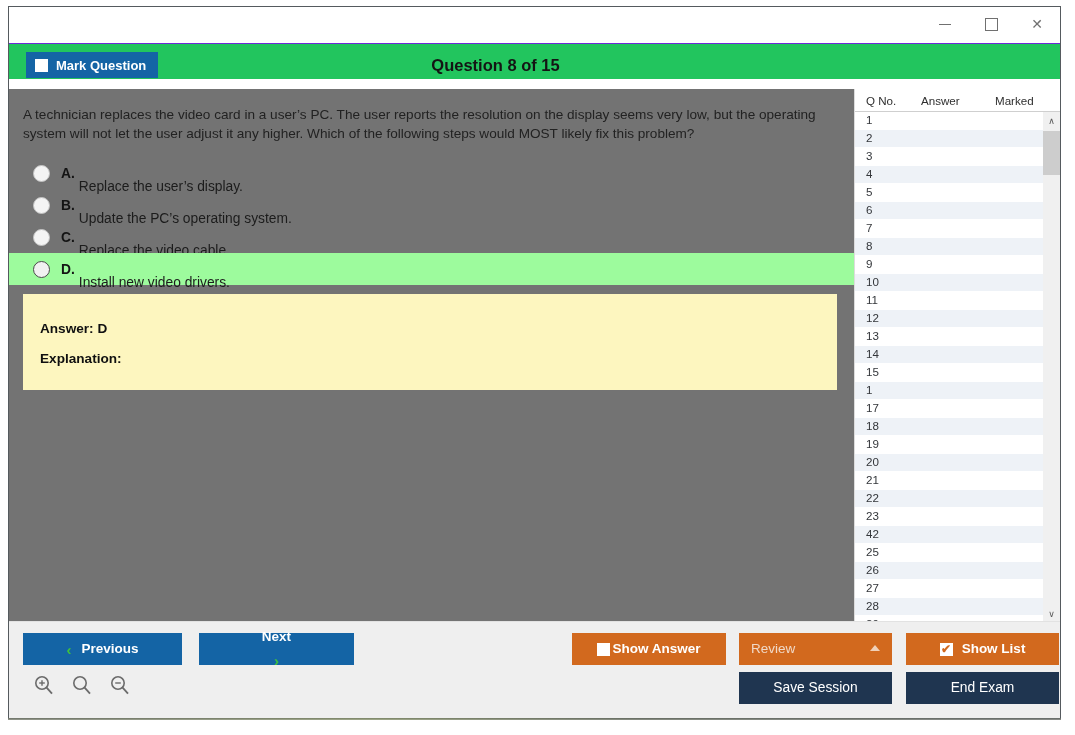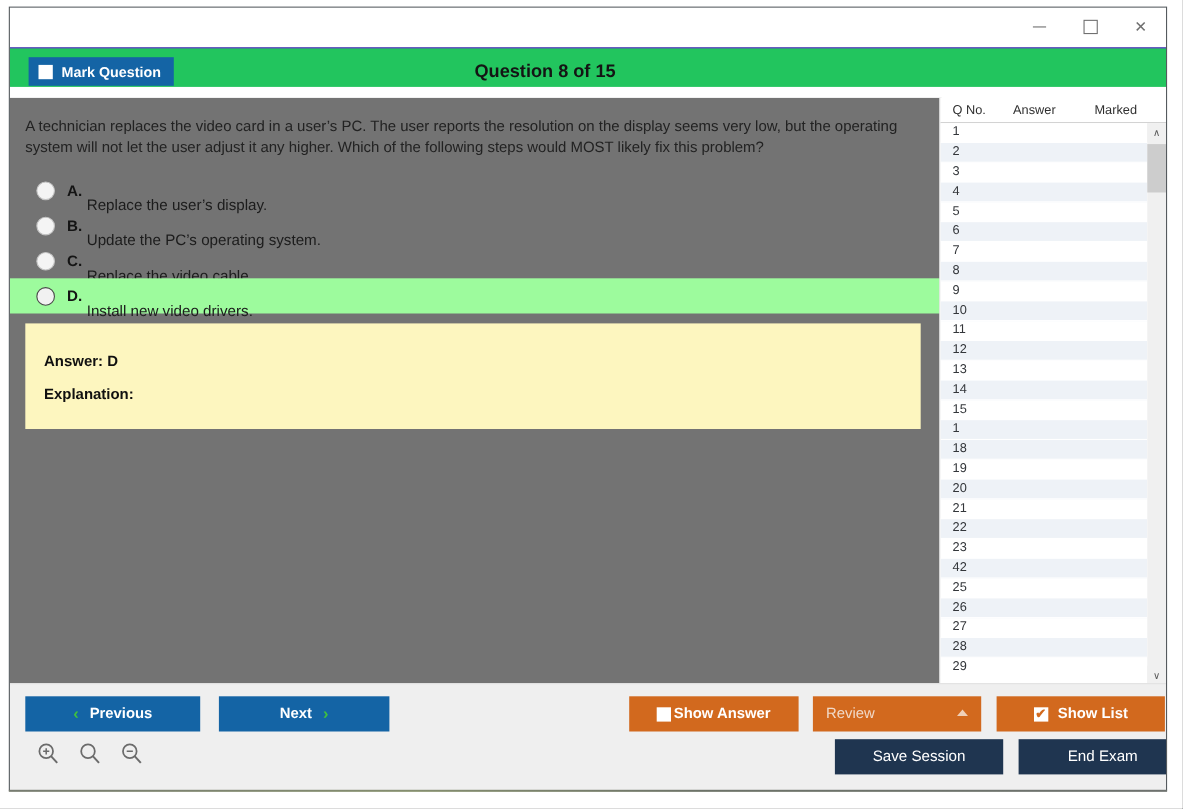--- a/index.html
+++ b/index.html
@@ -186,24 +186,24 @@
     border-top: 1px solid #e2e2e2;
   }
   .btn {
     position: absolute;
     display: flex; align-items: center; justify-content: center;
     font-size: 13.5px; font-weight: bold; color: #ffffff;
     cursor: pointer; user-select: none; box-sizing: border-box;
   }
   .btn-blue { background: #1464a5; }
   .btn-orange { background: #d2691e; }
-  .btn-navy { background: #1f3550; font-weight: normal; font-size: 13.8px; margin-left: 20px; }
+  .btn-navy { background: #1f3550; font-weight: normal; font-size: 13.8px; }
 
   #btn-previous { left: 14px; top: 11px; width: 159px; height: 32px; gap: 10px; }
-  #btn-next { left: 190px; top: 11px; width: 155px; height: 32px; gap: 10px; }
+  #btn-next { left: 190px; top: 11px; width: 155px; height: 32px; gap: 10px; flex-direction: column; }
   .chev-green { color: #3fc03f; font-size: 15px; font-weight: bold; line-height: 1; }
 
   #btn-show-answer { left: 563px; top: 11px; width: 154px; height: 32px; gap: 2px; }
   #btn-review {
     left: 730px; top: 11px; width: 153px; height: 32px;
     justify-content: flex-start; padding-left: 12px;
     color: #f0d9c8; font-weight: normal; align-items: center;
   }
   #review-caret {
     position: absolute; right: 12px; top: 12px;
@@ -355,20 +355,25 @@
           <span class="rans"></span>
           <span class="rmark"></span>
         </div>
         <div class="list-row">
           <span class="rnum">15</span>
           <span class="rans"></span>
           <span class="rmark"></span>
         </div>
         <div class="list-row alt">
           <span class="rnum">1</span>
+          <span class="rans"></span>
+          <span class="rmark"></span>
+        </div>
+        <div class="list-row">
+          <span class="rnum">17</span>
           <span class="rans"></span>
           <span class="rmark"></span>
         </div>
         <div class="list-row alt">
           <span class="rnum">18</span>
           <span class="rans"></span>
           <span class="rmark"></span>
         </div>
         <div class="list-row">
           <span class="rnum">19</span>

